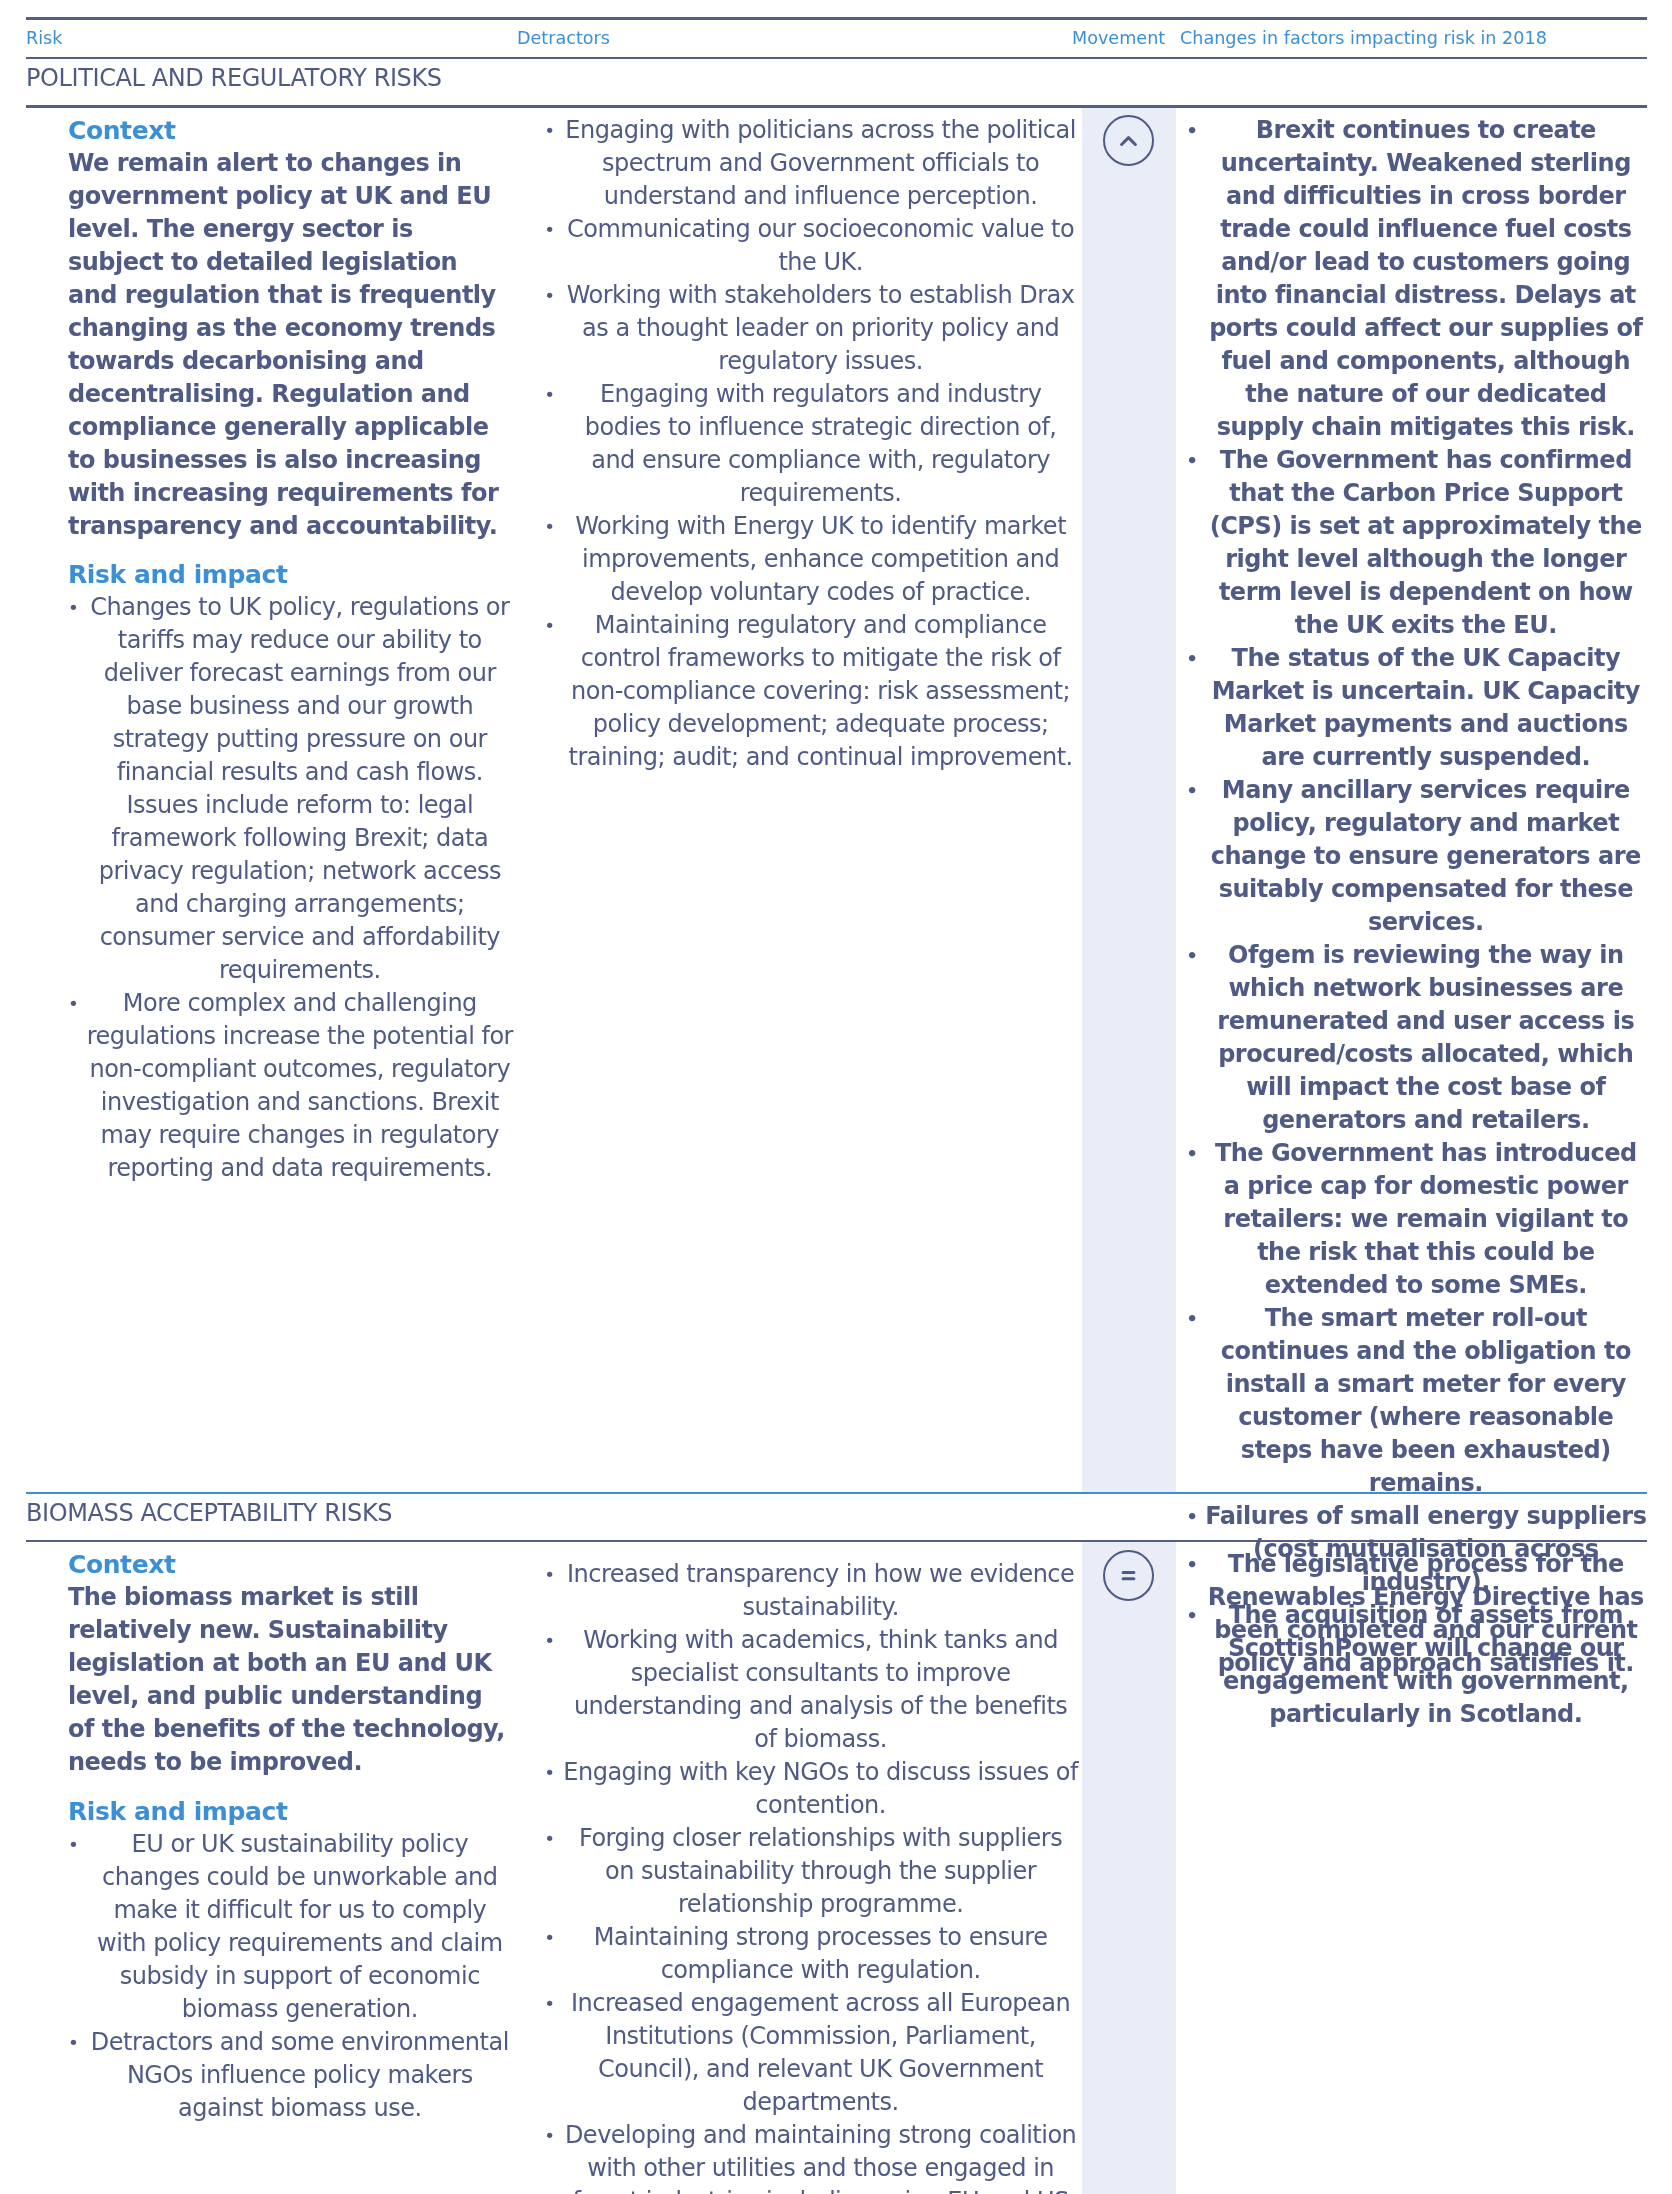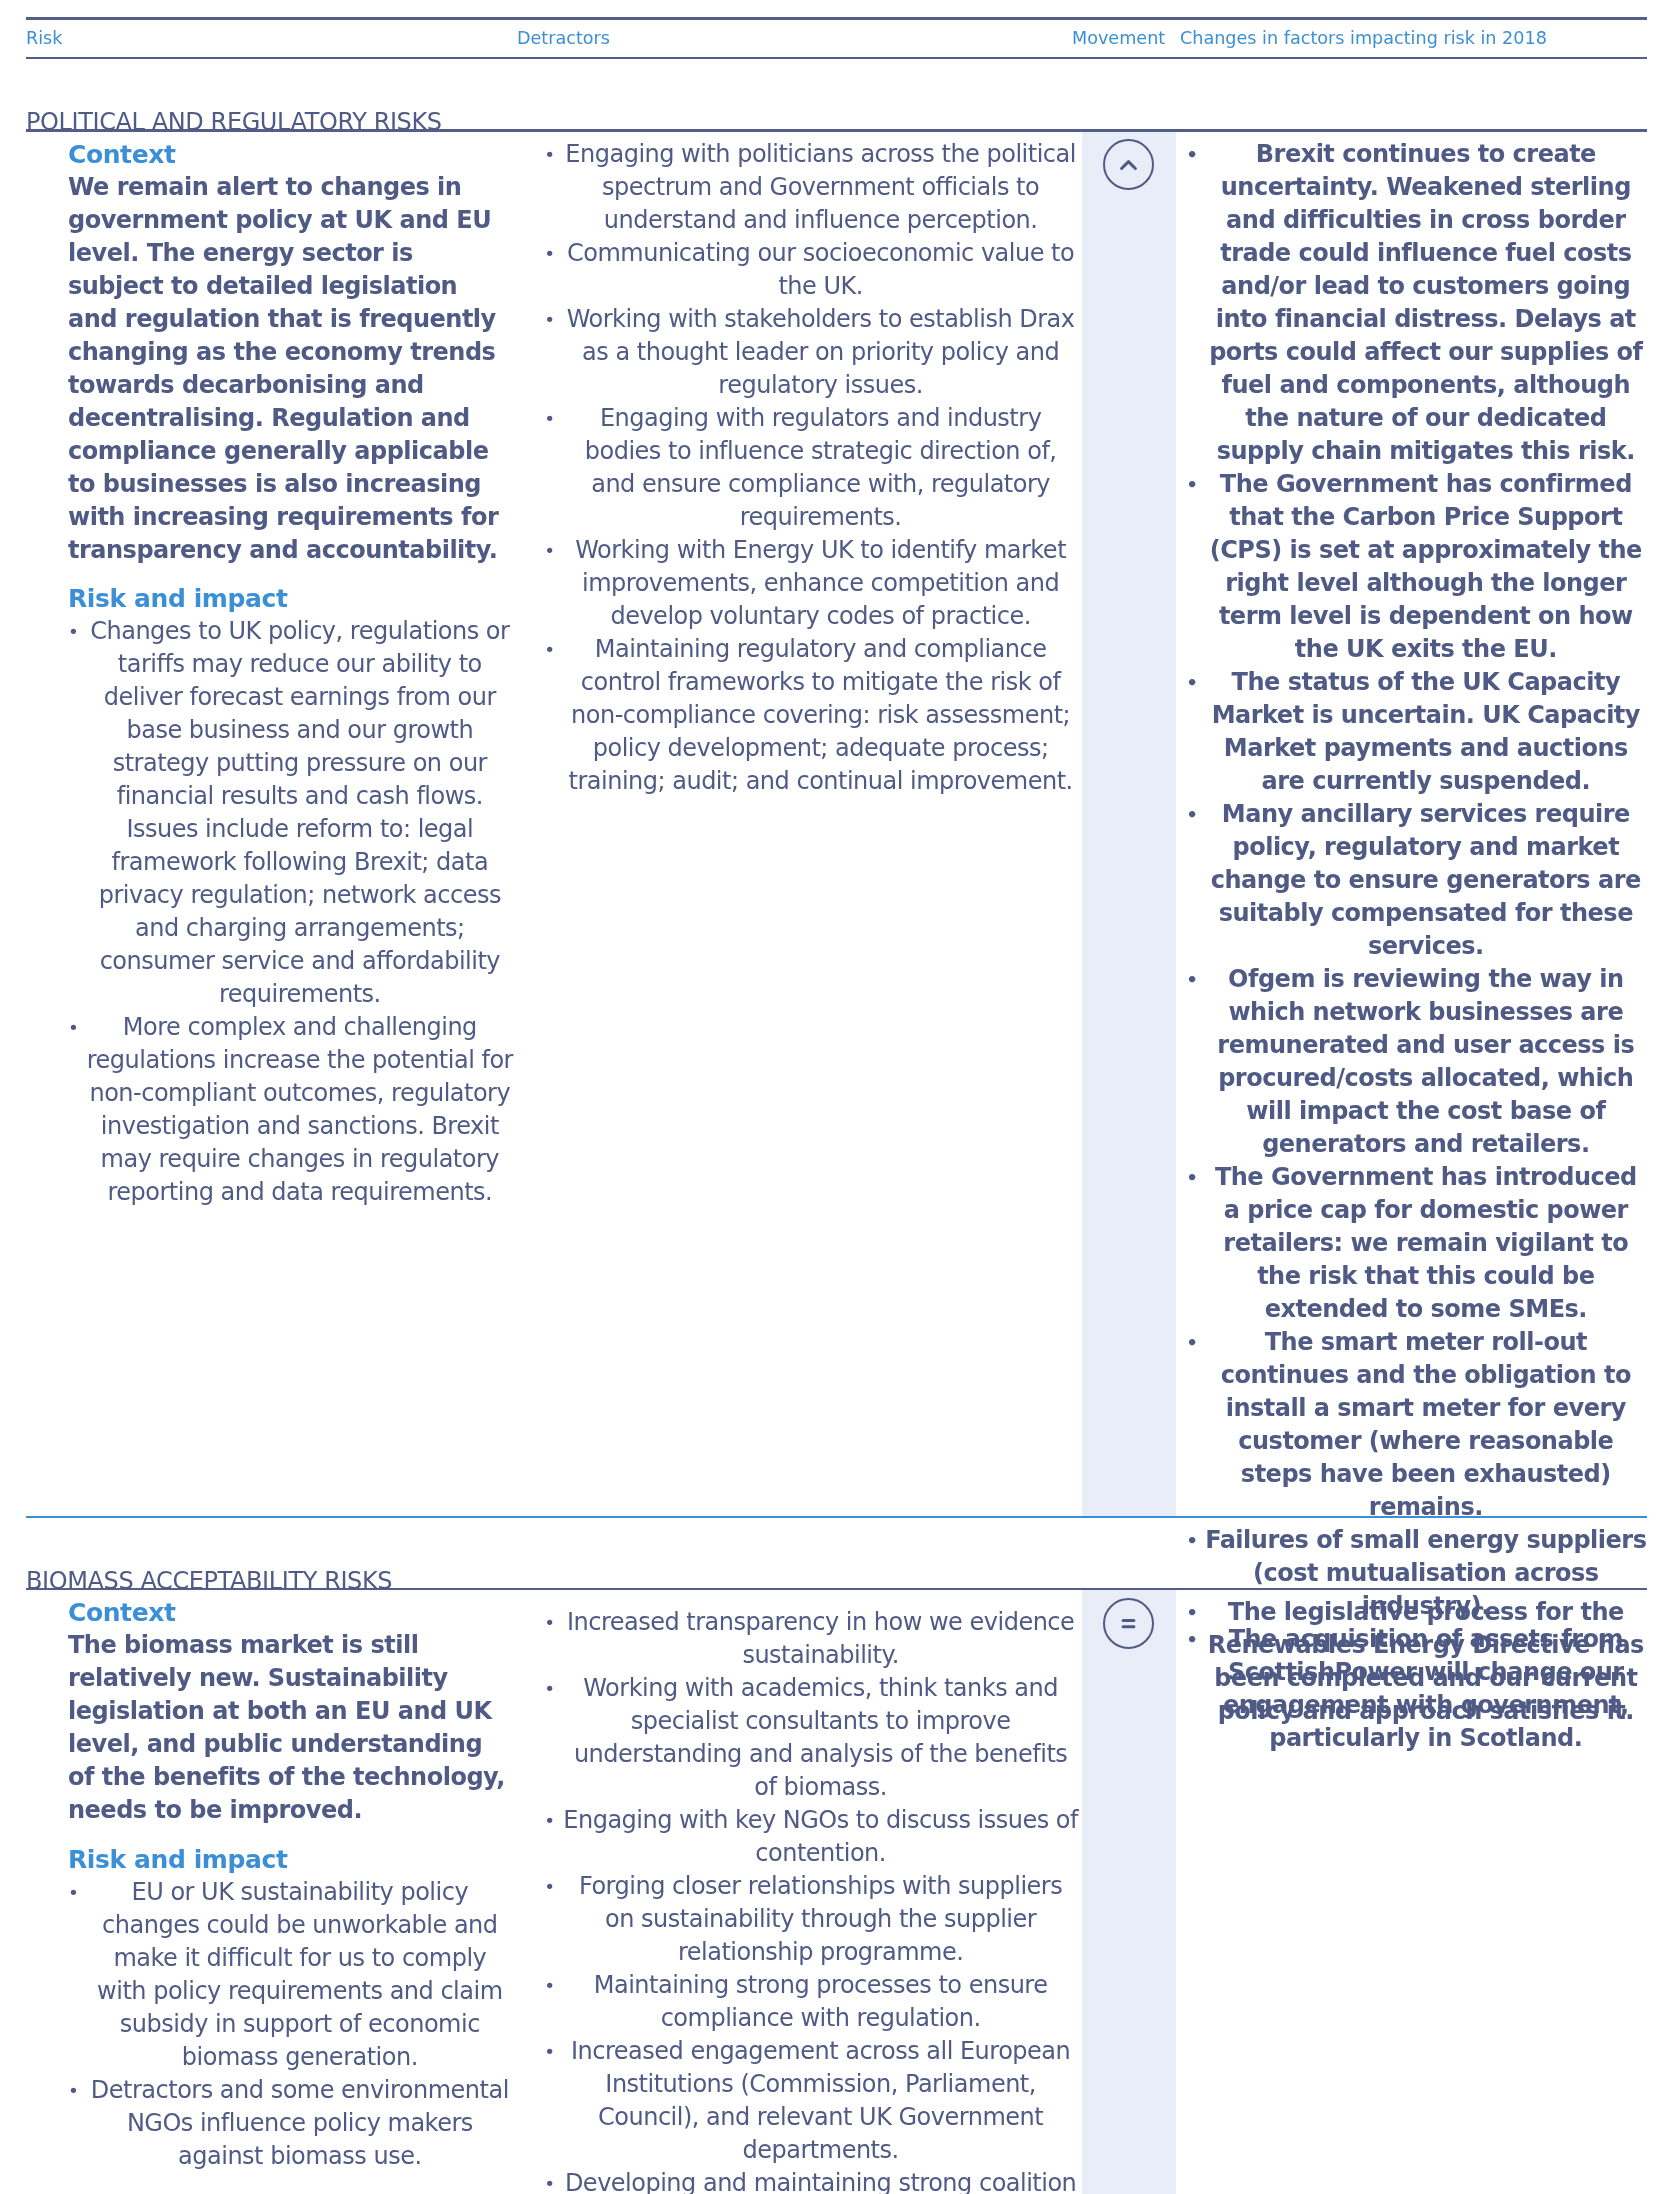--- a/index.html
+++ b/index.html
@@ -12,21 +12,21 @@
   .rule-dark-thin { height: 2.3px; background: #545f88; }
   .rule-blue { height: 2.3px; background: #3b8fd6; }
 
   .colheads { position: relative; height: 37px; font-size: 17.6px; color: #3b8fd6; }
   .colheads span { position: absolute; top: 7.7px; }
   .ch-risk { left: 0; }
   .ch-mit { left: 491px; }
   .ch-mov { left: 1046px; text-align: center; }
   .ch-chg { left: 1154px; }
 
-  .section-title { height: 26px; font-size: 24px; color: #4f5a85; line-height: 38px; letter-spacing: -0.4px; margin-top: 44px; }
+  .section-title { height: 46px; font-size: 24px; color: #4f5a85; line-height: 38px; letter-spacing: -0.4px; }
 
   .row { position: relative; display: flex; margin-left: 42px; }
   .col-risk { width: 460px; padding-right: 31px; }
   .col-mit { width: 552px; padding-top: 0px; }
   .col-mov { width: 97px; margin-left: 3.1px; background: #e9edf7; position: relative; }
   .col-chg { width: 476px; margin-left: 10.7px; font-weight: bold; }
 
   .subhead { color: #3b8fd6; font-size: 25px; font-weight: bold; letter-spacing: -0.4px; line-height: 33px; margin-top: 6.1px; }
   .para { font-size: 24px; line-height: 33px; letter-spacing: -0.5px; font-weight: bold; }
   ul.bullets { list-style: none; margin: 0; padding: 0; }

